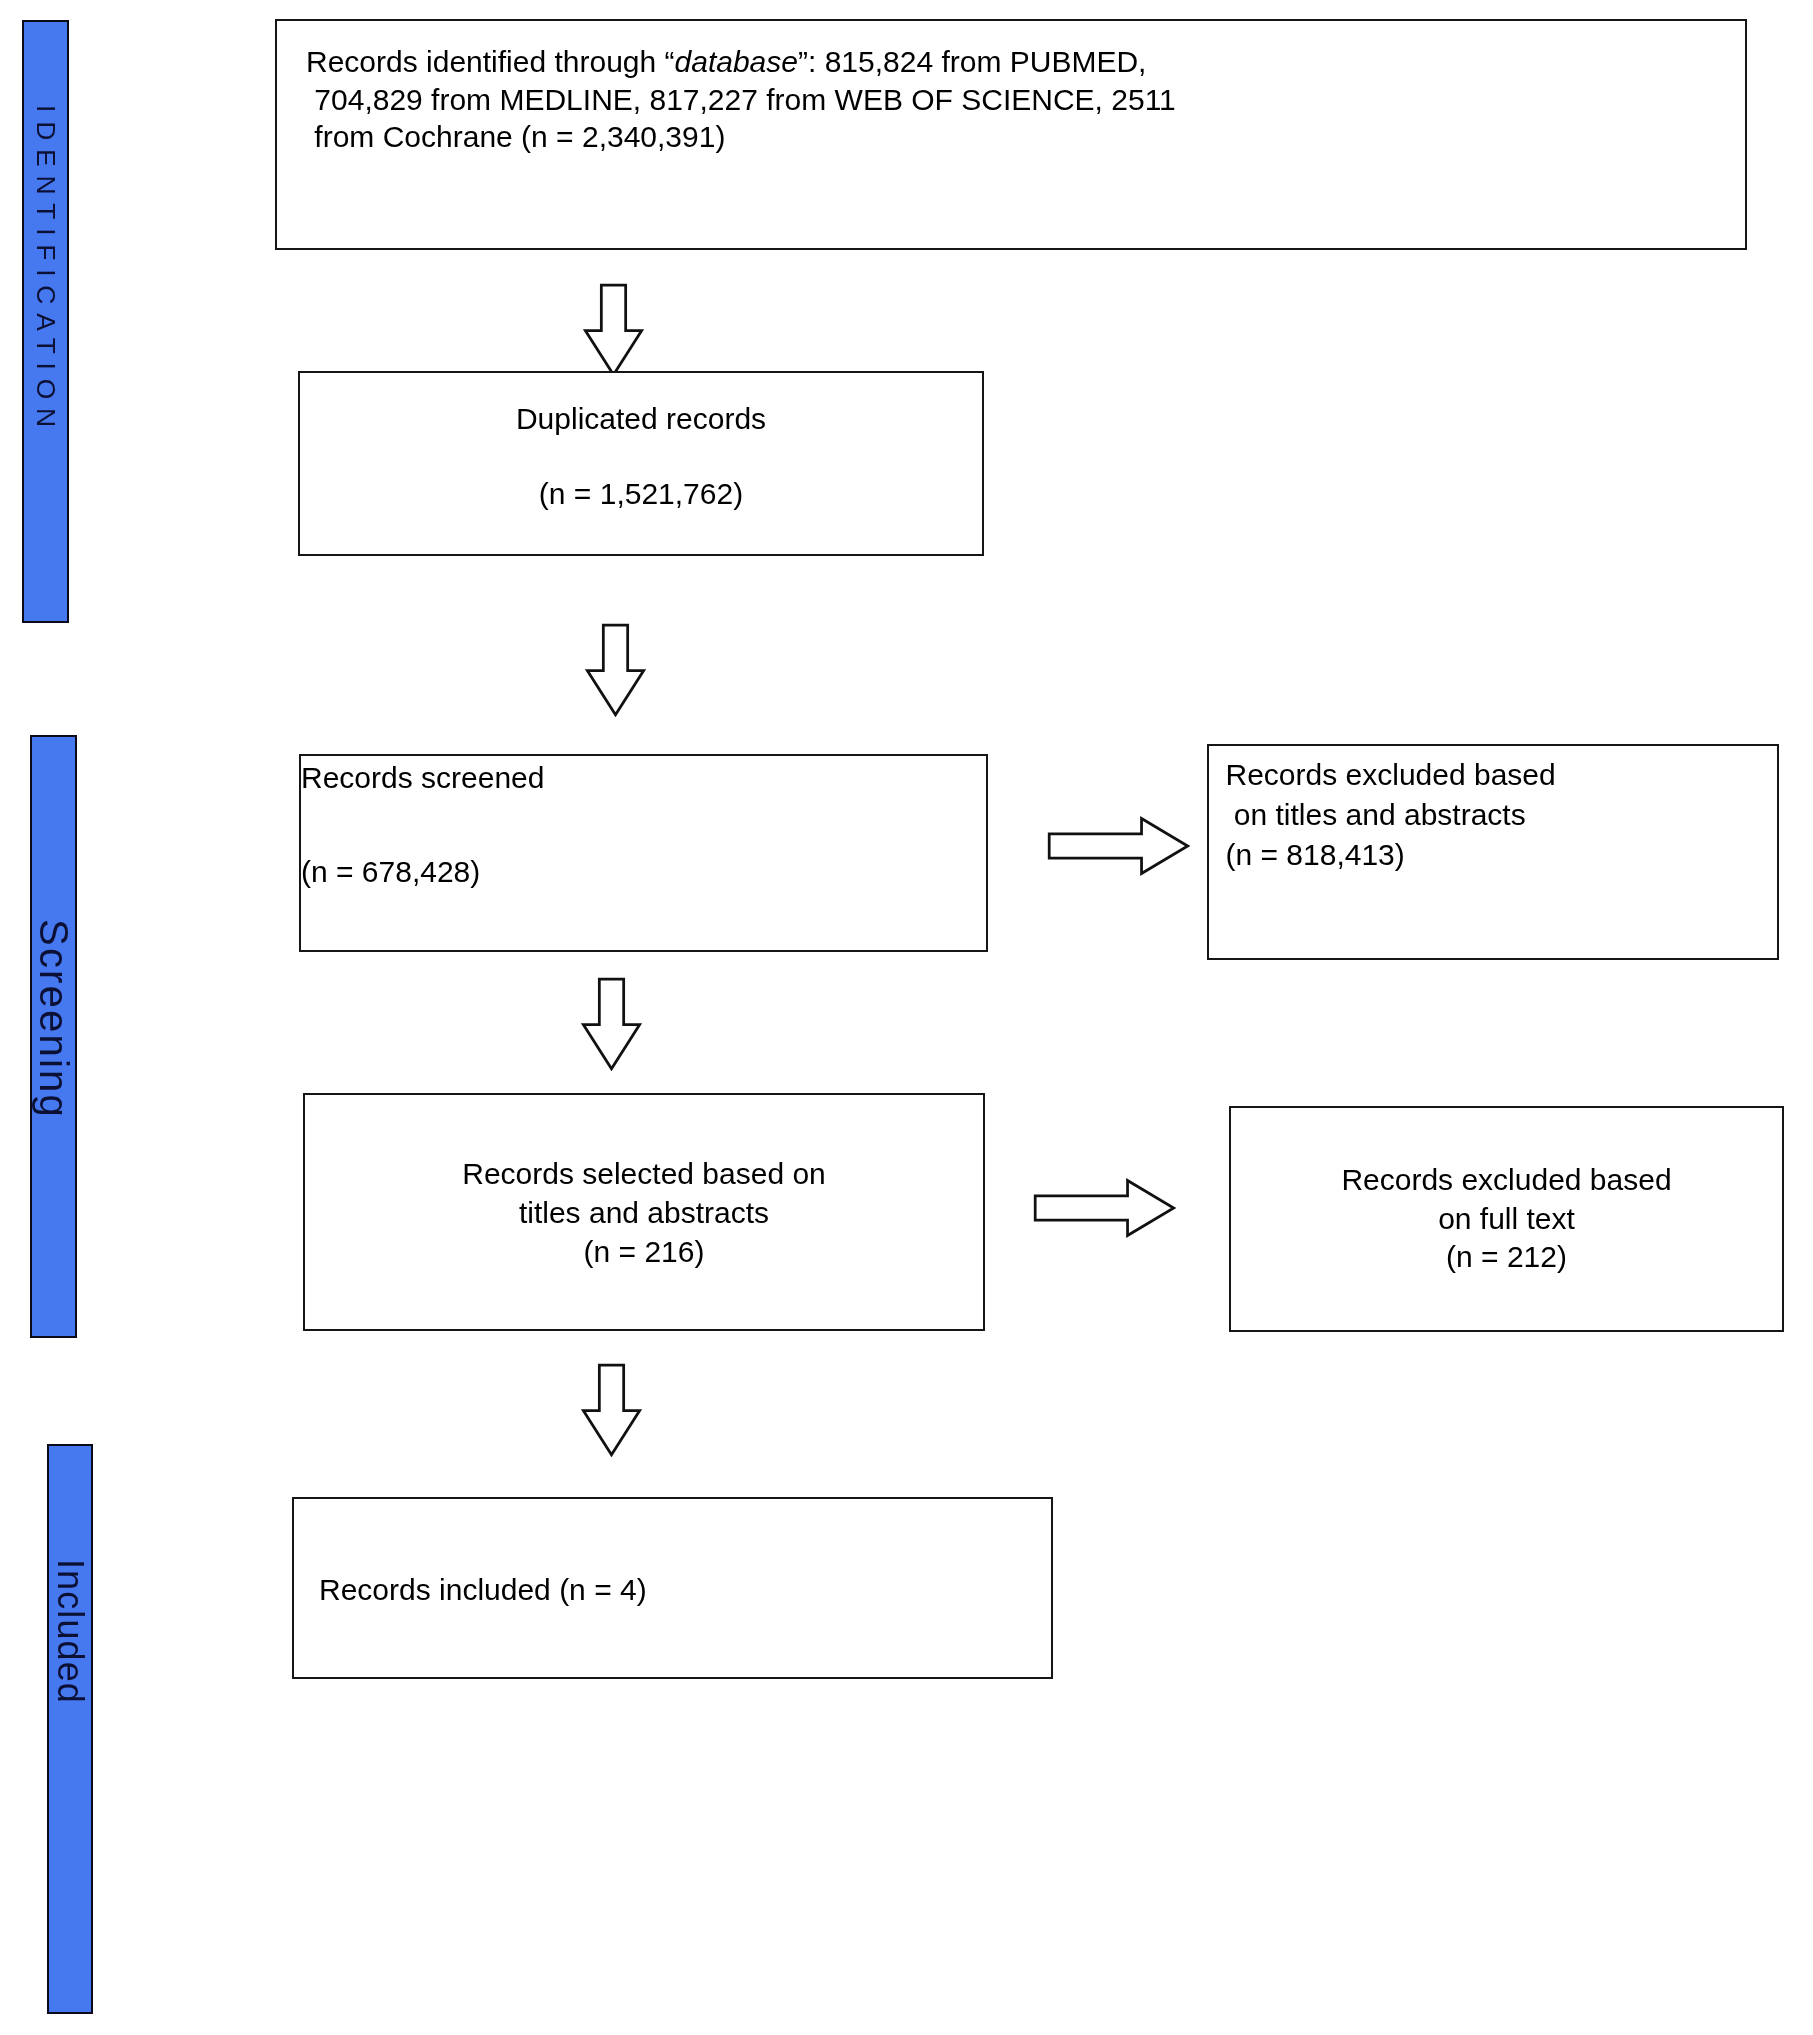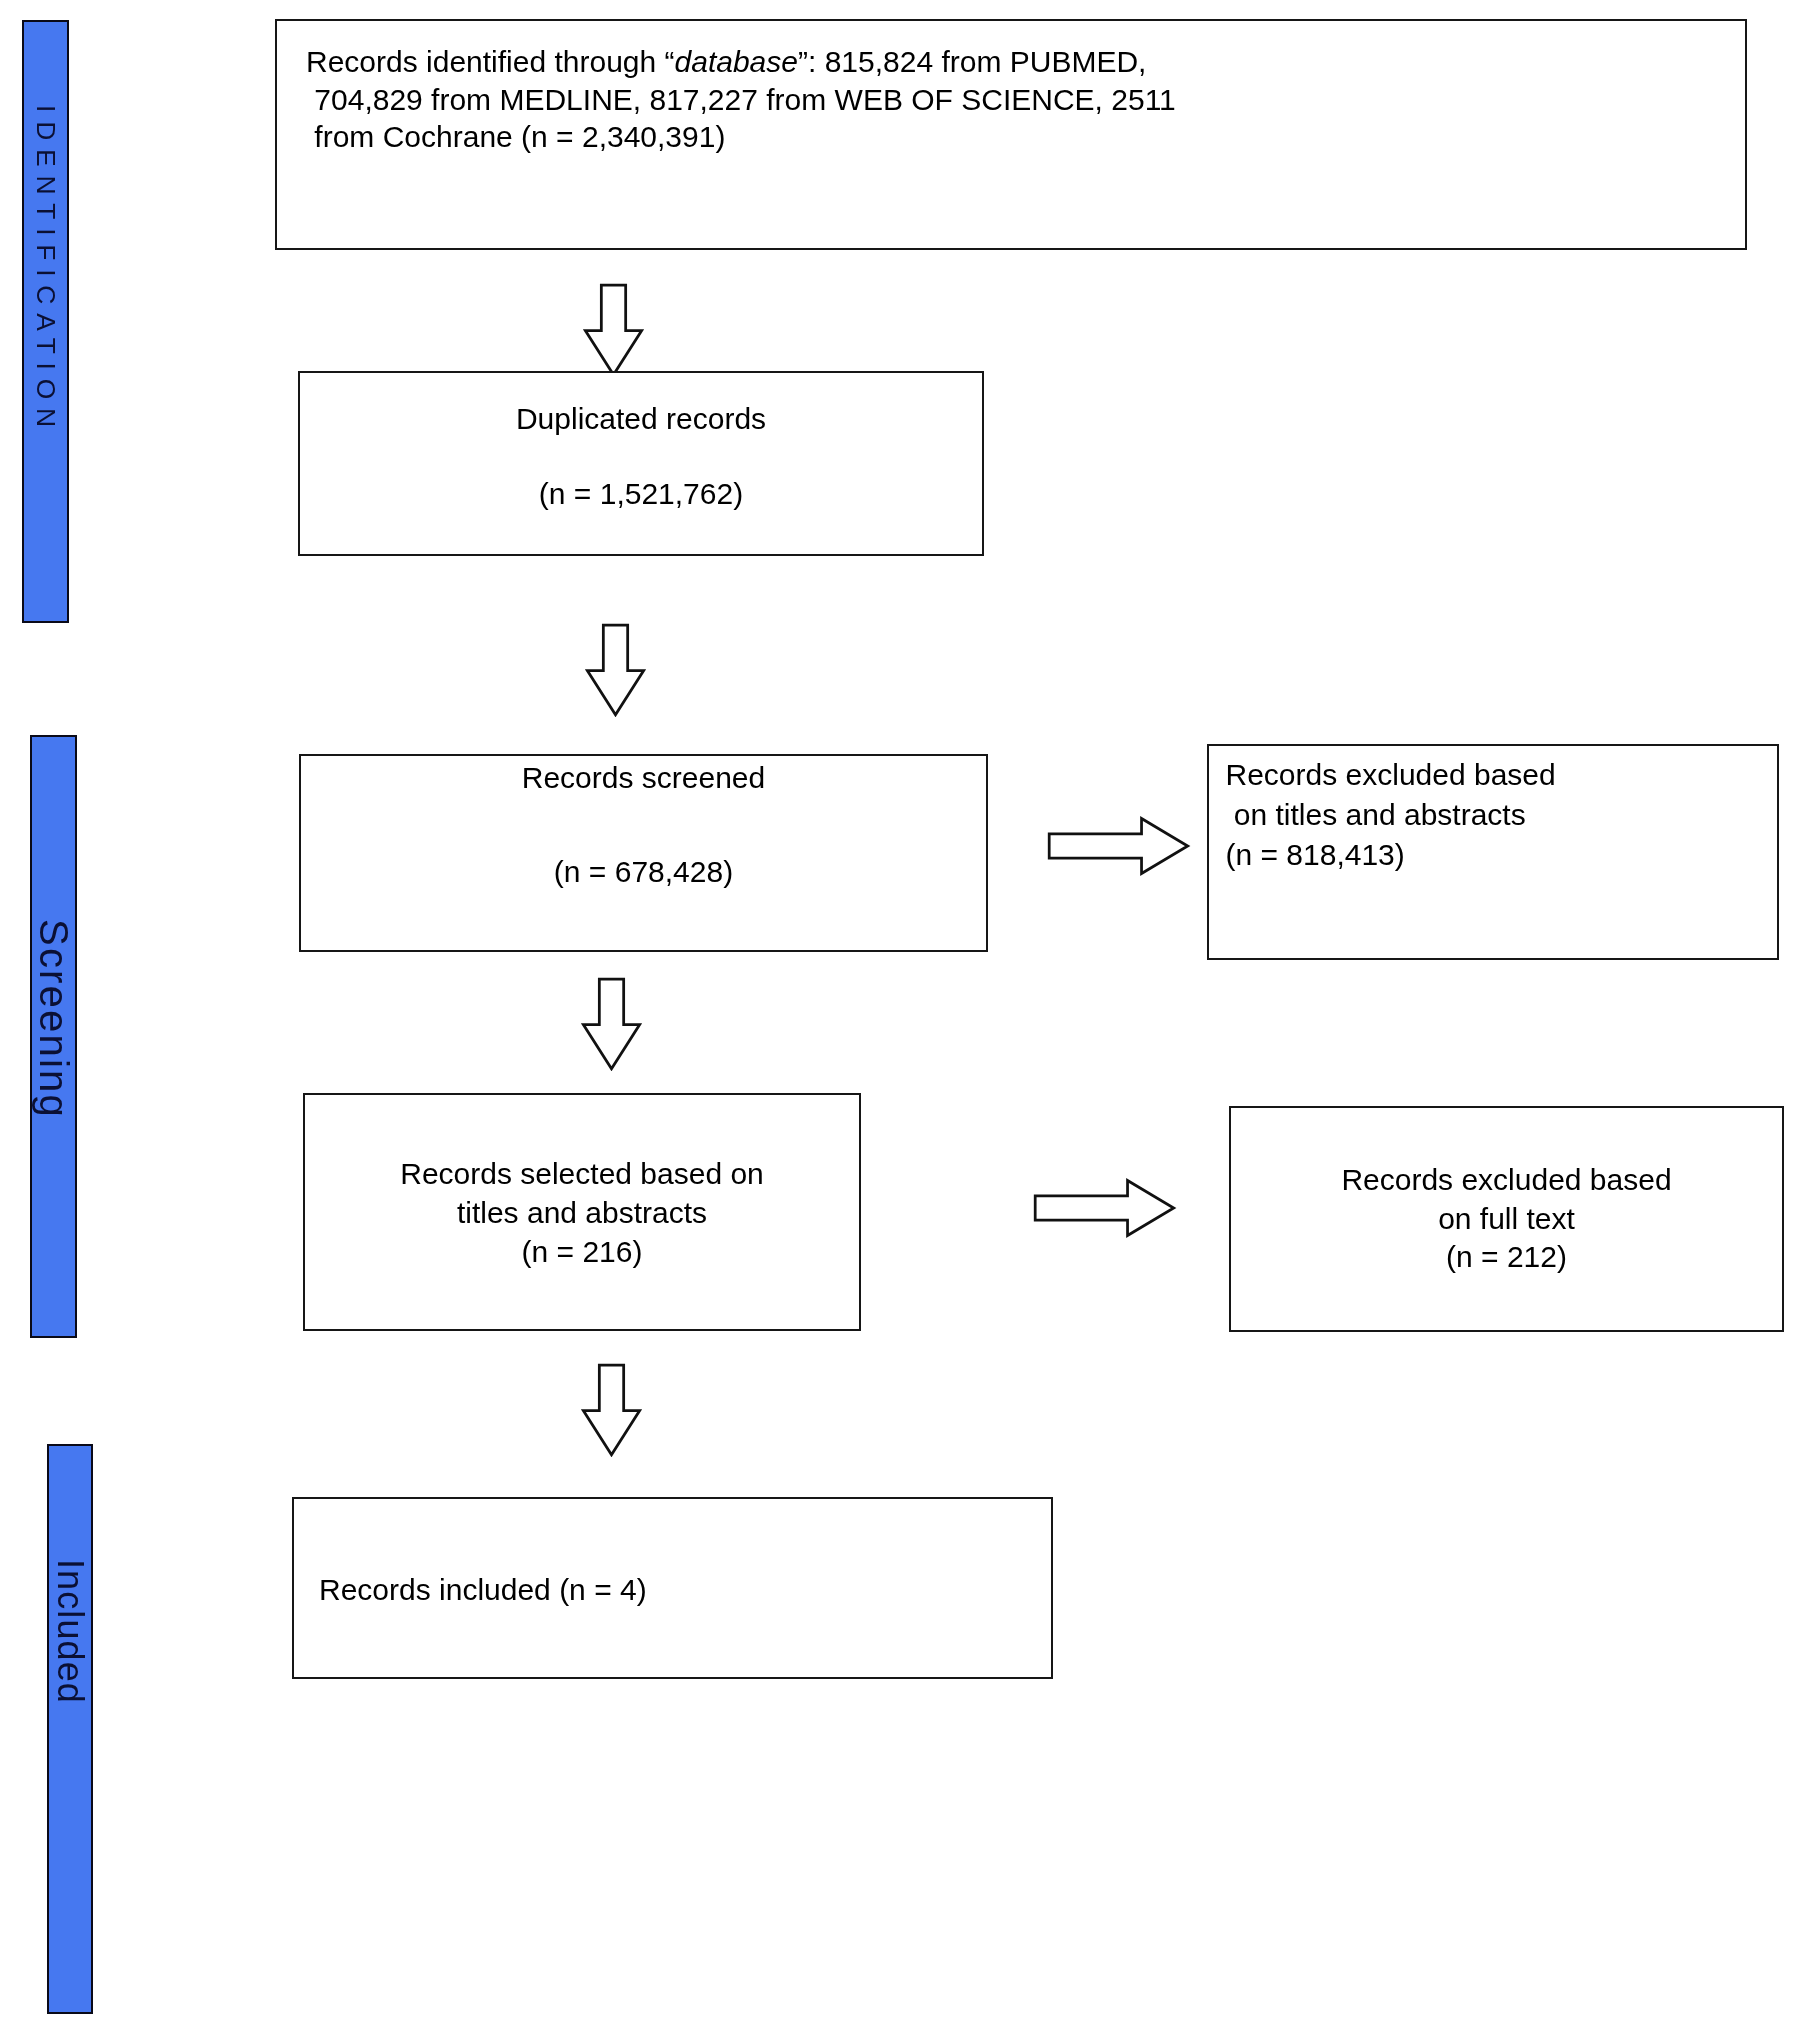--- a/index.html
+++ b/index.html
@@ -52,32 +52,32 @@
   }
 
   #box-duplicated {
     left: 298px; top: 371px; width: 686px; height: 185px;
     text-align: center; padding-top: 27.5px;
   }
   #box-duplicated .line2 { margin-top: 39px; }
 
   #box-screened {
     left: 299px; top: 754px; width: 689px; height: 198px;
-    text-align: center; padding-top: 4.4px;
+    padding-top: 4.4px;
   }
   #box-screened .line2 { margin-top: 58px; }
 
   #box-excluded-titles {
     left: 1207px; top: 744px; width: 572px; height: 216px;
     padding: 8.8px 5.5px 0 16.5px;
     line-height: 1.33;
   }
 
   #box-selected {
-    left: 303px; top: 1093px; width: 558px; height: 238px;
+    left: 303px; top: 1093px; width: 682px; height: 238px;
     display: flex; flex-direction: column; justify-content: center;
     text-align: center; line-height: 1.3;
   }
 
   #box-excluded-fulltext {
     left: 1229px; top: 1106px; width: 555px; height: 226px;
     display: flex; flex-direction: column; justify-content: center;
     text-align: center; line-height: 1.28;
   }
 

